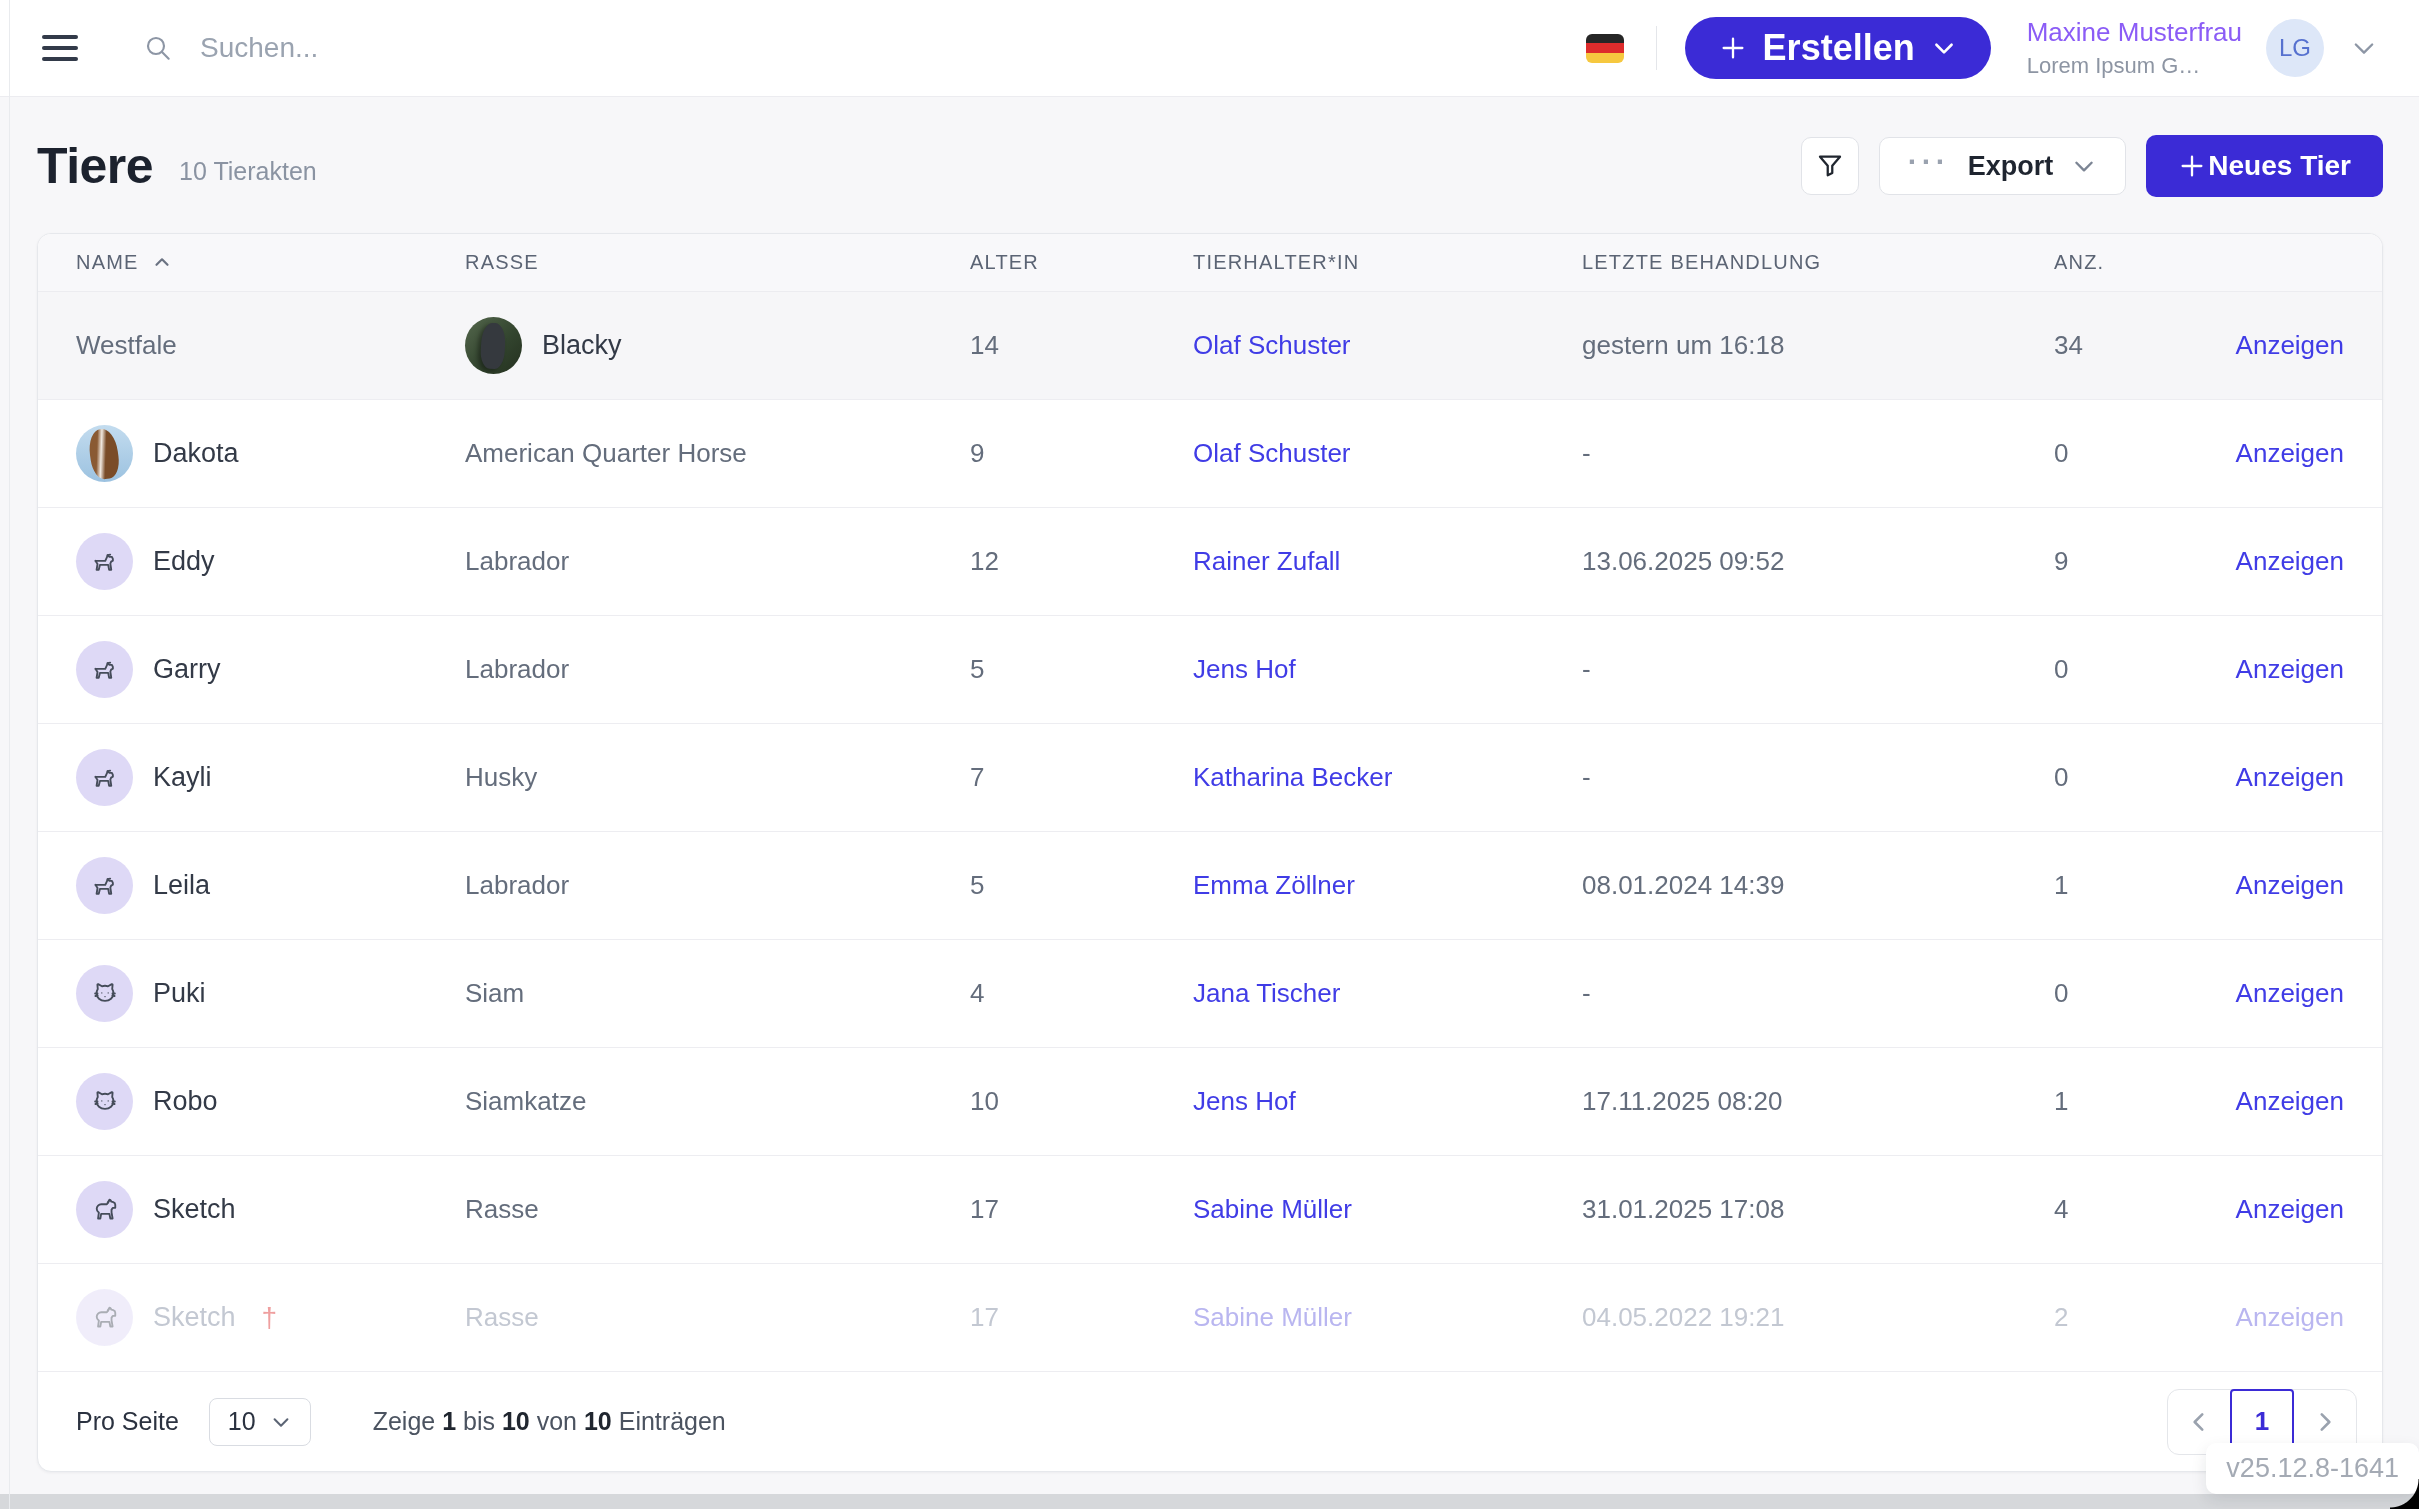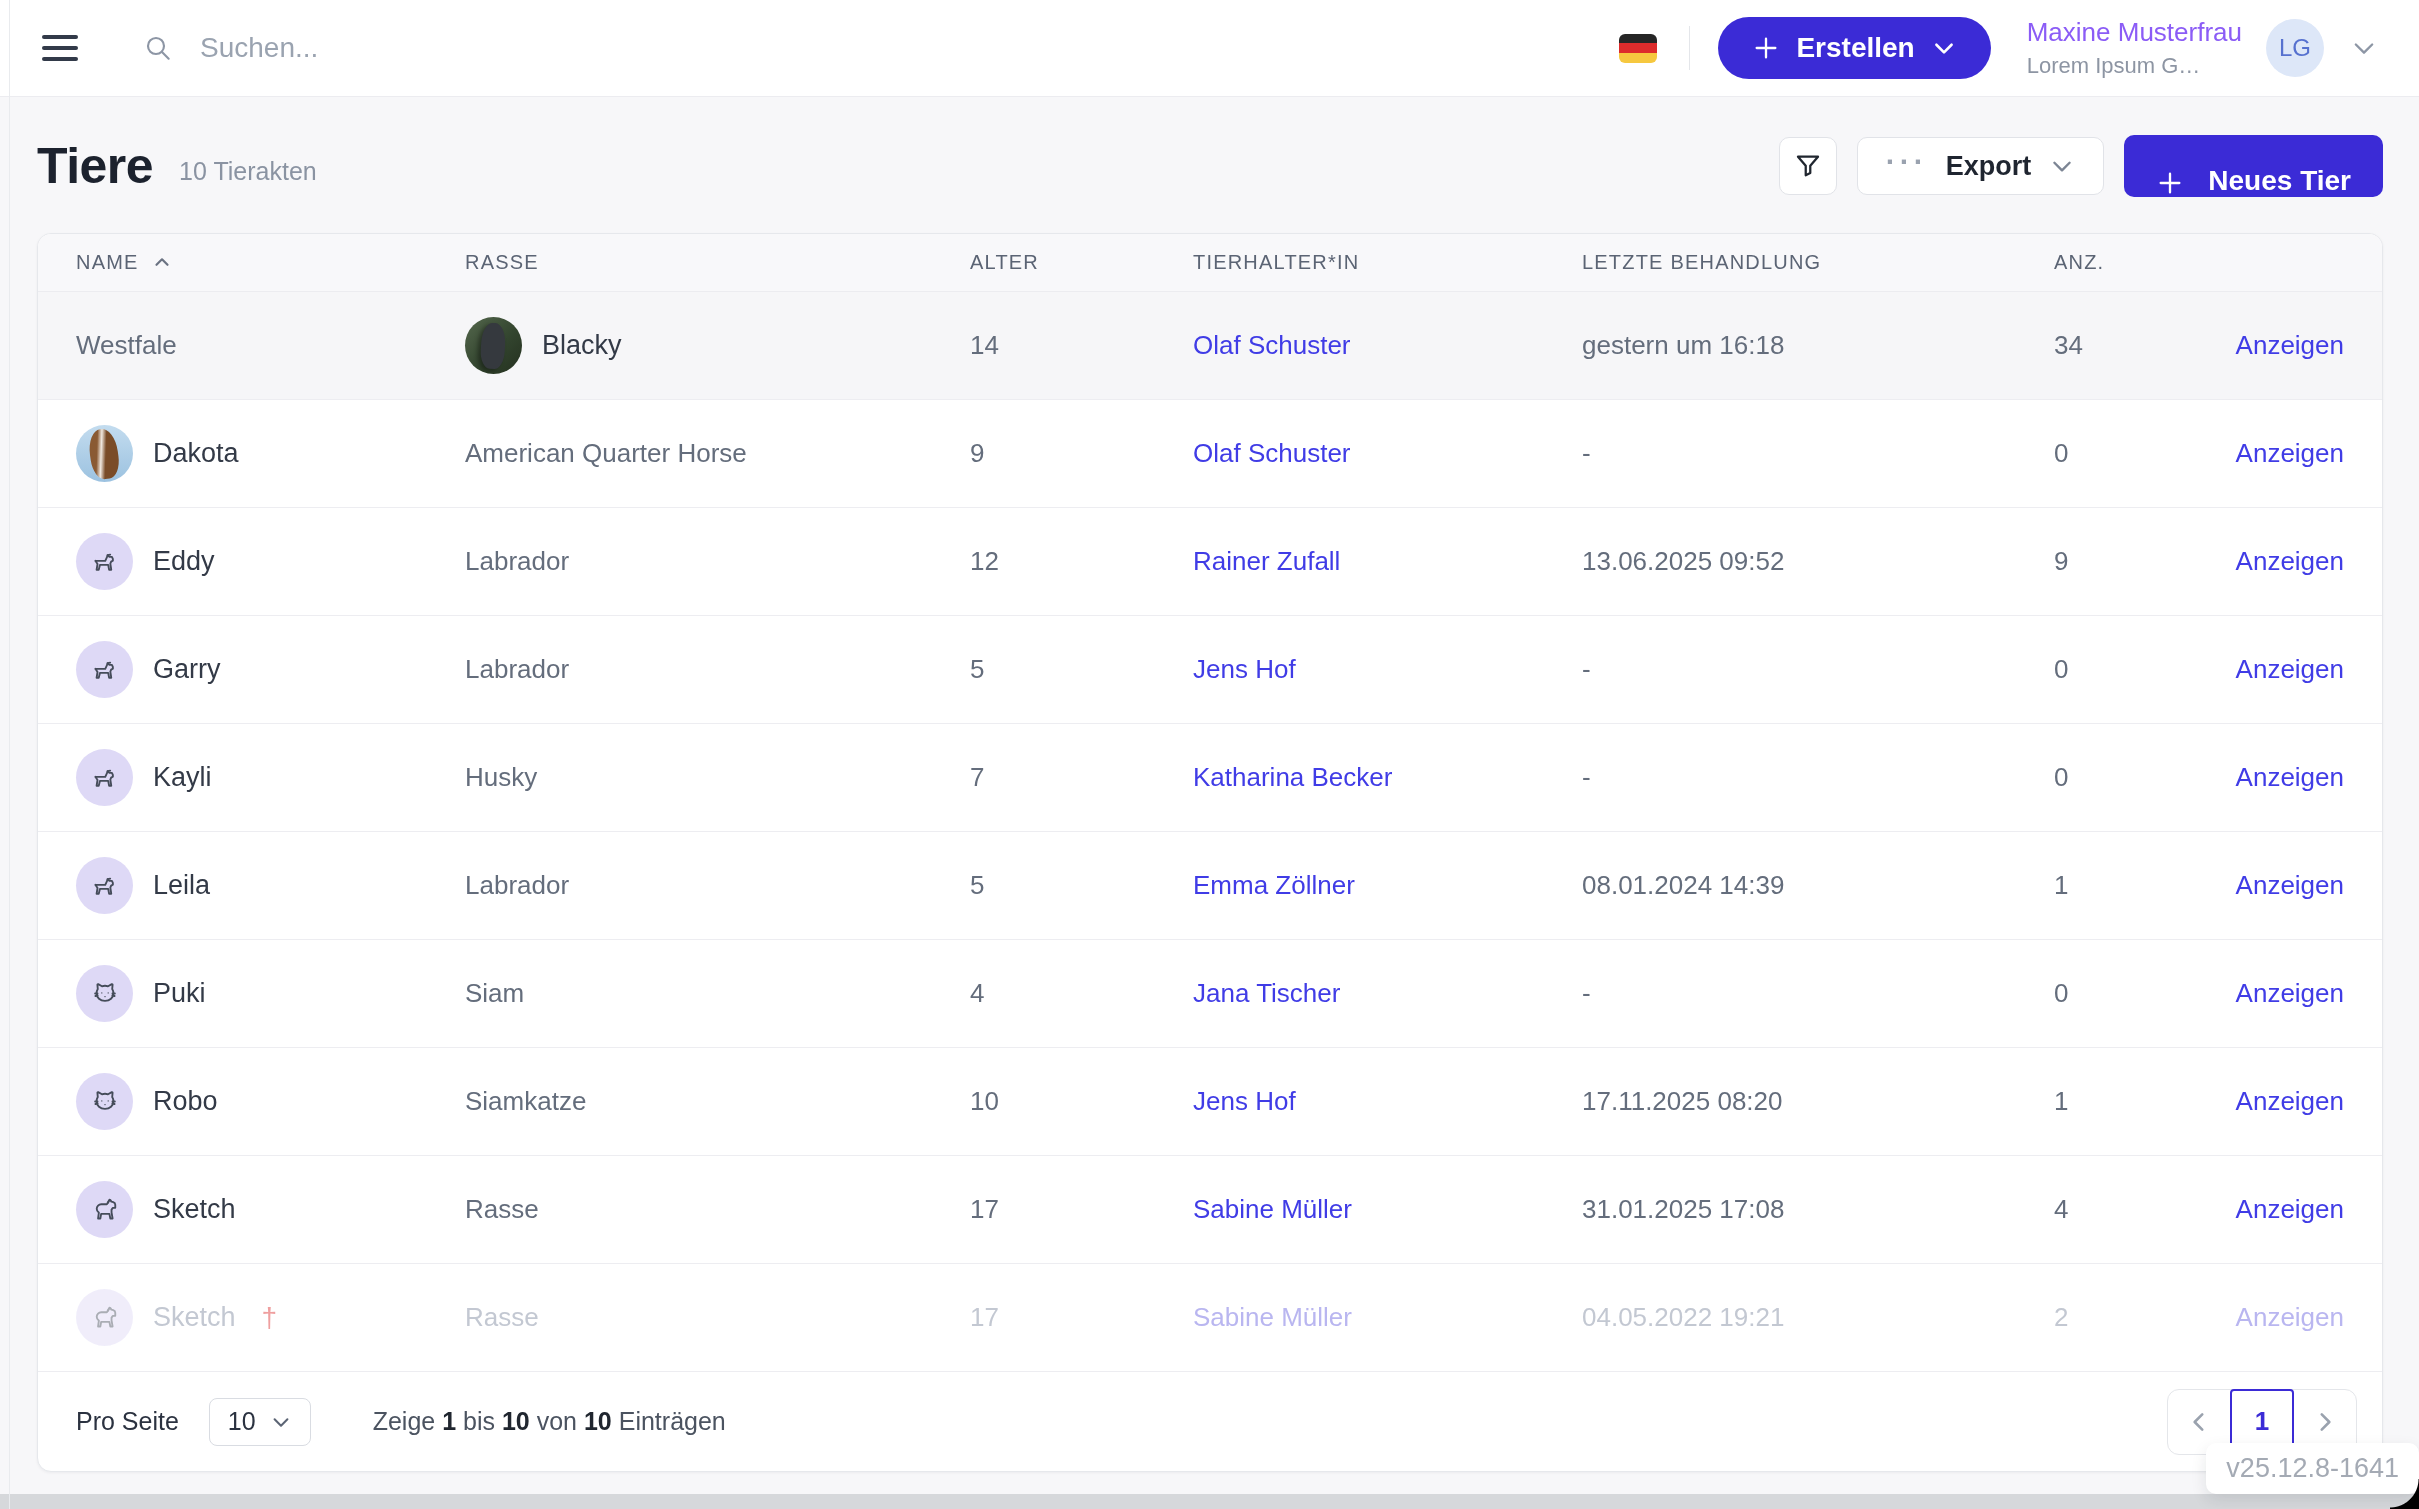--- a/index.html
+++ b/index.html
@@ -26,21 +26,21 @@
     font-size:28px; color:#2f3644; margin-left:26px; width:896px; background:transparent;
   }
   .search-input::placeholder { color:#9aa3b0; }
   .flag { width:38px; height:29px; border-radius:6px; overflow:hidden; display:flex; flex-direction:column; flex:0 0 auto; }
   .flag i { flex:1; }
   .flag i:nth-child(1){background:#262626;} .flag i:nth-child(2){background:#dd2c2c;} .flag i:nth-child(3){background:#f6c83f;}
   .tb-divider { width:1px; height:44px; background:#e4e6ea; margin:0 28px 0 32px; }
   .btn-create {
     display:flex; align-items:center; gap:16px; background:#3b2bd6; color:#fff;
     border:none; border-radius:994px; height:62px; padding:0 34px; cursor:pointer;
-    font-family:inherit; font-size:28px; font-weight:bold;
+    font-family:inherit; font-size:36px; font-weight:bold;
   }
   .user-block { margin-left:36px; margin-right:24px; text-align:left; }
   .user-name { font-size:26px; font-weight:normal; color:#8b5cf6; }
   .user-org { font-size:22px; color:#8d95a3; margin-top:5px; }
   .avatar-initials {
     width:58px; height:58px; border-radius:50%; background:#dde7f8; color:#5671cf;
     display:flex; align-items:center; justify-content:center; font-size:24px; cursor:pointer; flex:0 0 auto;
   }
   .tb-chevron { margin-left:26px; cursor:pointer; display:flex; }
 
@@ -53,21 +53,21 @@
     width:58px; height:58px; background:#fff; border:1px solid #e1e3e8; border-radius:10px;
     display:flex; align-items:center; justify-content:center; cursor:pointer;
   }
   .btn-export {
     display:flex; align-items:center; gap:18px; background:#fff; border:1px solid #e1e3e8;
     border-radius:10px; height:58px; padding:0 28px; cursor:pointer; font-family:inherit;
   }
   .dots { color:#9aa2af; font-size:30px; font-weight:bold; letter-spacing:4px; line-height:0; margin-top:-8px; }
   .btn-export .label { font-size:27px; font-weight:bold; color:#1f2530; }
   .btn-new {
-    display:flex; align-items:flex-end; gap:24px; background:#3b2bd6; color:#fff; border:none;
+    display:flex; align-items:center; gap:2px; background:#3b2bd6; color:#fff; border:none;
     border-radius:10px; height:62px; padding:0 32px; cursor:pointer; font-family:inherit;
     font-size:28px; font-weight:bold;
   }
 
   
   .card {
     margin:0 37px; background:#fff; border:1px solid #e6e8ec; border-radius:14px;
     box-shadow:0 1px 3px rgba(16,24,40,.05); position:relative;
   }
   .thead-row, .trow {

